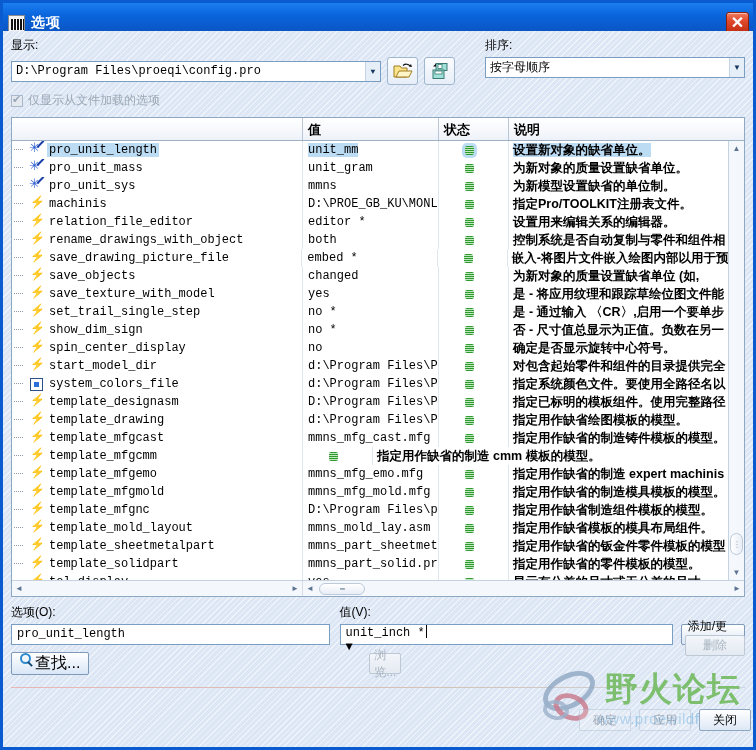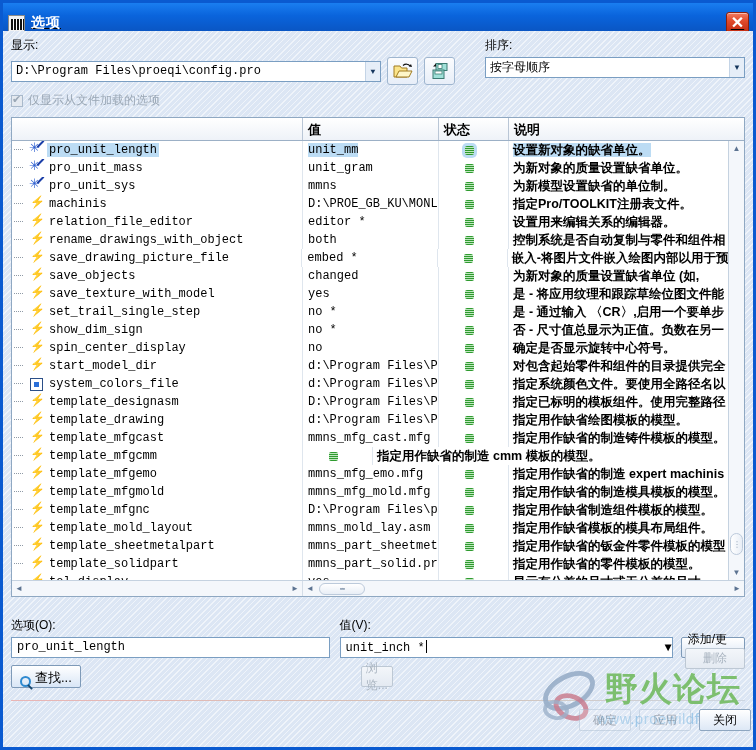--- a/index.html
+++ b/index.html
@@ -15,21 +15,20 @@
     width: 756px; height: 750px;
     background: #0a60d8;
     border: 3px solid #0a5ad0;
   }
   
   .titlebar {
     position: absolute; left: 0; top: 0; right: 0; height: 28px;
     background: linear-gradient(180deg, #1a7ef0 0%, #0a64dc 45%, #0a56c4 100%);
     display: flex; align-items: center;
     padding: 12px 2px 0 5px;
-    text-decoration: underline;
   }
   .title-icon {
     width: 17px; height: 17px;
     background: #f2f2f2;
     border: 1px solid #8a8a8a;
     position: relative;
     flex: 0 0 auto;
     margin-right: 6px;
   }
   .title-icon::before {
@@ -225,49 +224,49 @@
   .hsp { flex: 1 1 auto; }
   .hthumb {
     width: 46px; height: 12px; margin: 0 2px;
     background: linear-gradient(180deg,#ffffff,#e8eef6);
     border: 1px solid #bccadb; border-radius: 6px;
     display: flex; align-items: center; justify-content: center;
     font-size: 7px; color: #93a3b6; letter-spacing: -1px;
   }
 
   
-  .bottom { margin-top: 20px; position: relative; }
+  .bottom { margin-top: 7px; position: relative; }
   .brow { display: flex; align-items: flex-end; }
   .fld-opt { width: 325px; }
   .fld-val { width: 340px; margin-left: 10px; }
   .ti {
     height: 21px; background: #fff; border: 1px solid #7a9ec2;
     padding: 2px 0 0 5px;
     font-family: "Liberation Mono", monospace; font-size: 12px;
   }
-  .ti.with-arrow { display: flex; align-items: center; padding: 0 0 0 5px; }
+  .ti.with-arrow { display: flex; padding: 0 0 0 5px; flex-direction: column; }
   .ti .v { flex: 1 1 auto; }
   .caret { display: inline-block; width: 1px; height: 13px;
            background: #000; vertical-align: -2px; margin-left: 1px; }
   .btn {
     height: 21px; padding: 0 6px; margin-left: 8px;
     background: linear-gradient(180deg,#ffffff 0%, #dbe6f4 100%);
     border: 1px solid #7e9ab8; border-radius: 2px;
     font-size: 12px; color: #000; cursor: pointer;
     display: flex; align-items: center; justify-content: center;
   }
   .btn.disabled { color: #a9b4c0; border-color: #bdc8d4;
                   background: linear-gradient(180deg,#f3f6fa,#e4eaf2); cursor: default; }
   .row2 { display: flex; align-items: center; margin-top: 7px; }
   .find-btn {
     height: 23px; padding: 0 8px;
     background: linear-gradient(180deg,#ffffff 0%, #d9e6f6 100%);
     border: 1px solid #7e9ab8; border-radius: 2px;
-    display: flex; align-items: flex-end; gap: 4px;
-    font-size: 13px; cursor: pointer;
+    display: flex; align-items: flex-start; gap: 4px;
+    font-size: 16px; cursor: pointer;
   }
   .mag {
     width: 11px; height: 11px; border: 2px solid #2f8ad0;
     border-radius: 50%; position: relative; flex: 0 0 auto;
   }
   .mag::after {
     content: ""; position: absolute; right: -4px; bottom: -3px;
     width: 6px; height: 2px; background: #14466e; transform: rotate(45deg);
   }
   .browse-btn { margin-left: 280px; width: 32px; }

